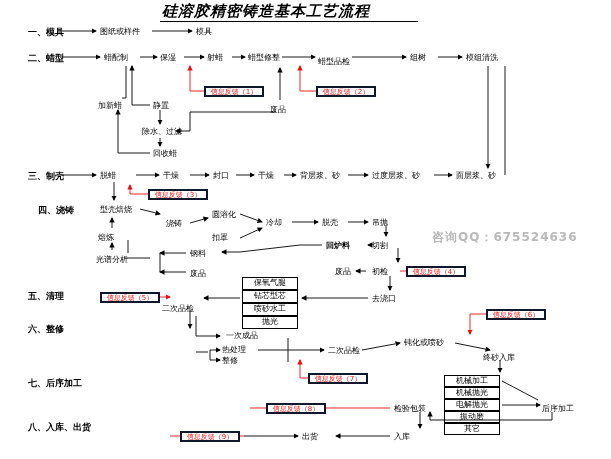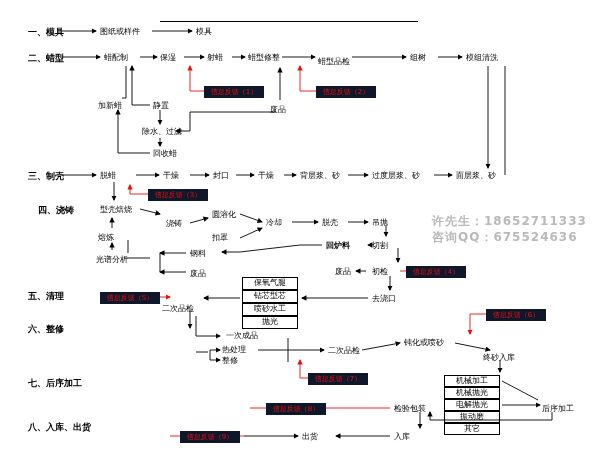--- a/index.html
+++ b/index.html
@@ -35,21 +35,21 @@
     white-space:nowrap;
   }
   .stage{
     position:absolute;
     font-size:9px;
     font-weight:bold;
     white-space:nowrap;
   }
   .redbox{
     position:absolute;
-    border:6px solid #0f172a;
+    border:2px solid #0f172a;
     color:#e8110f;
     background:#fff;
     font-size:7px;
     display:flex;align-items:center;justify-content:center;
     box-sizing:border-box;
     white-space:nowrap;
   }
   .title{
     position:absolute;
     font-family:"DejaVu Serif","Liberation Serif",serif;
@@ -71,23 +71,23 @@
     letter-spacing:1px;
     white-space:nowrap;
   }
   svg.lines{position:absolute;inset:0;width:611px;height:459px;pointer-events:none;}
 </style>
 </head>
 <body>
 
 <div id="diagram">
 
+  <div class="title" style="left:162px;top:2px;">硅溶胶精密铸造基本工艺流程</div>
   <div class="title-underline" style="left:160px;top:21px;width:258px;height:0;"></div>
 
-  <div class="contact" style="left:432px;top:213px;">许先生：18652711333</div>
   <div class="contact" style="left:432px;top:229px;">咨询QQ：675524636</div>
 
   <div class="stage" style="left:28px;top:26px;">一、模具</div>
   <div class="stage" style="left:28px;top:52px;">二、蜡型</div>
   <div class="stage" style="left:28px;top:170px;">三、制壳</div>
   <div class="stage" style="left:38px;top:204px;">四、浇铸</div>
   <div class="stage" style="left:28px;top:290px;">五、清理</div>
   <div class="stage" style="left:28px;top:323px;">六、整修</div>
   <div class="stage" style="left:28px;top:377px;">七、后序加工</div>
   <div class="stage" style="left:28px;top:421px;">八、入库、出货</div>

